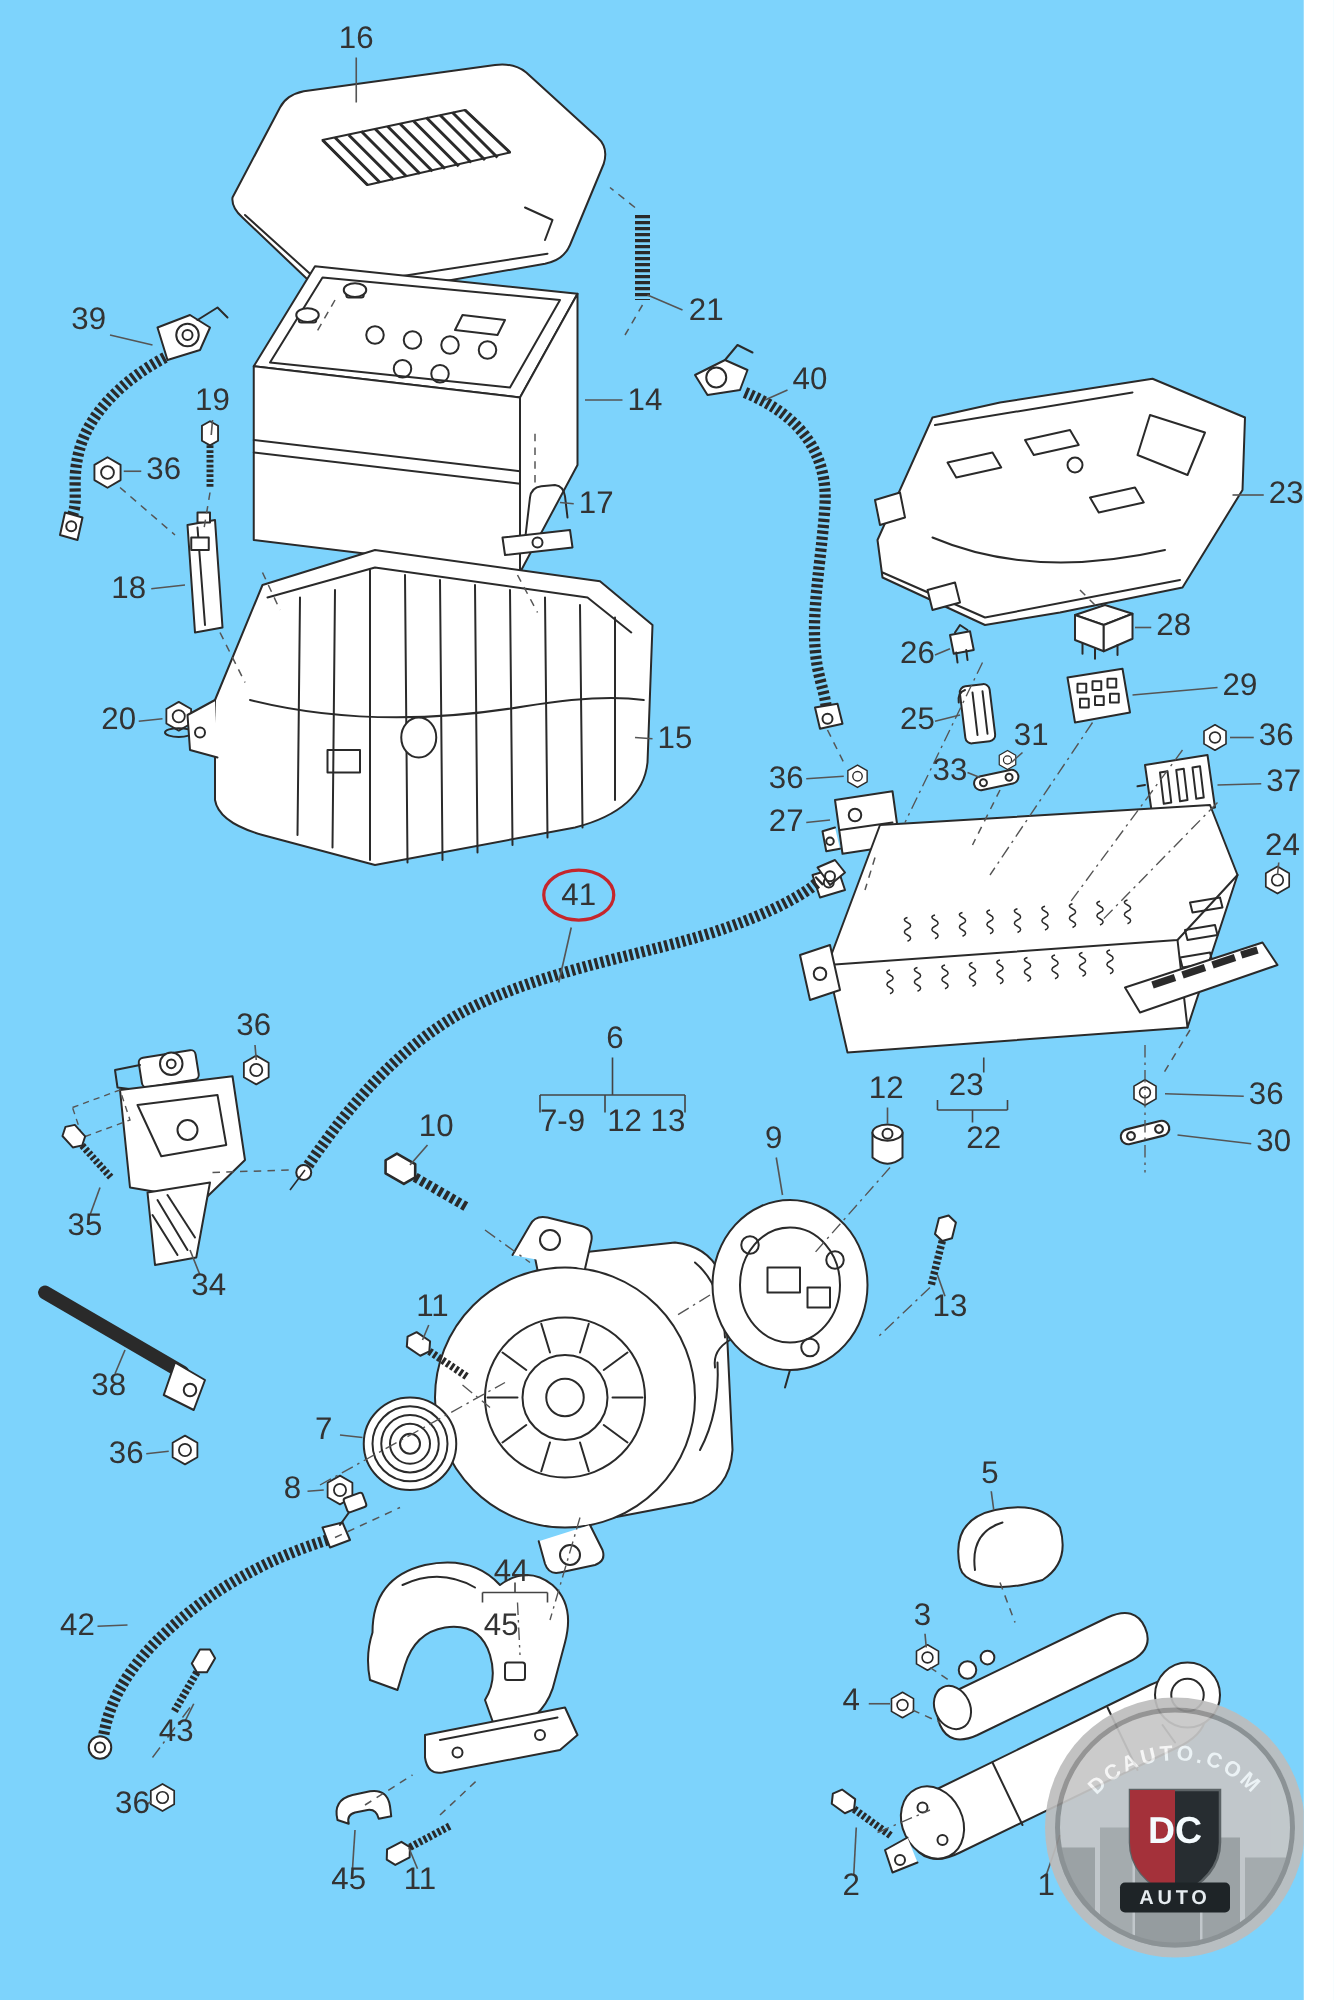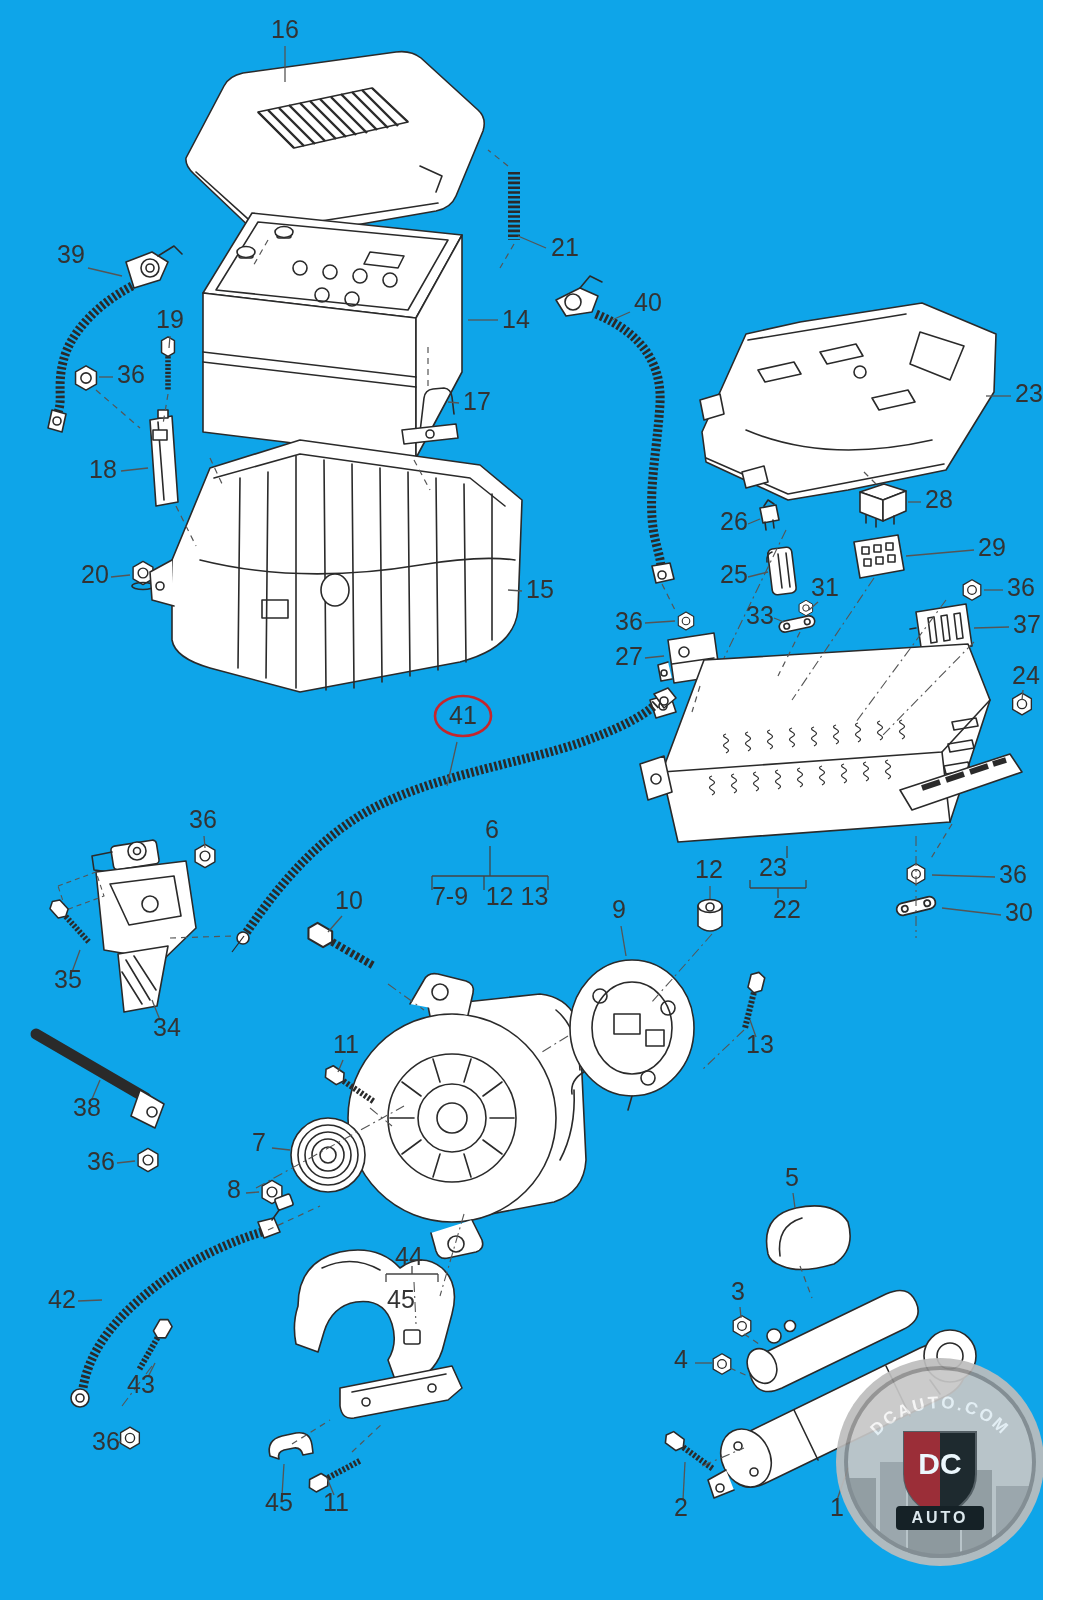--- a/index.html
+++ b/index.html
@@ -1,16 +1,16 @@
 <!DOCTYPE html>
 <html style="--hl: #c5262c;"><head>
 <meta charset="utf-8">
 <style>
   html,body{margin:0;padding:0;background:#ffffff;}
-  .page{position:relative;width:1043px;height:1600px;background:#0ea5e9;overflow:hidden;}
+  .page{position:relative;width:1043px;height:1600px;background:#7dd3fc;overflow:hidden;}
   svg.diagram{display:block;}
   .fill{fill:#ffffff;stroke:#2a2a2a;stroke-width:1.6;stroke-linejoin:round;stroke-linecap:round;}
   .ln{fill:none;stroke:#2a2a2a;stroke-width:1.6;stroke-linejoin:round;stroke-linecap:round;}
   .thin{fill:none;stroke:#2a2a2a;stroke-width:1.2;}
   .g{stroke:#2a2a2a;stroke-width:2.4;}
   .rib{fill:none;stroke:#2a2a2a;stroke-width:9;stroke-dasharray:2.6 2.2;}
   .rodrib{stroke:#2a2a2a;stroke-width:12;stroke-dasharray:2.6 2.2;}
   .shaft{stroke:#2a2a2a;stroke-width:6;stroke-dasharray:2.4 1.8;}
   .slot{stroke:#2a2a2a;stroke-width:6;}
   .bar{stroke:#2a2a2a;stroke-width:11;stroke-linecap:round;}

